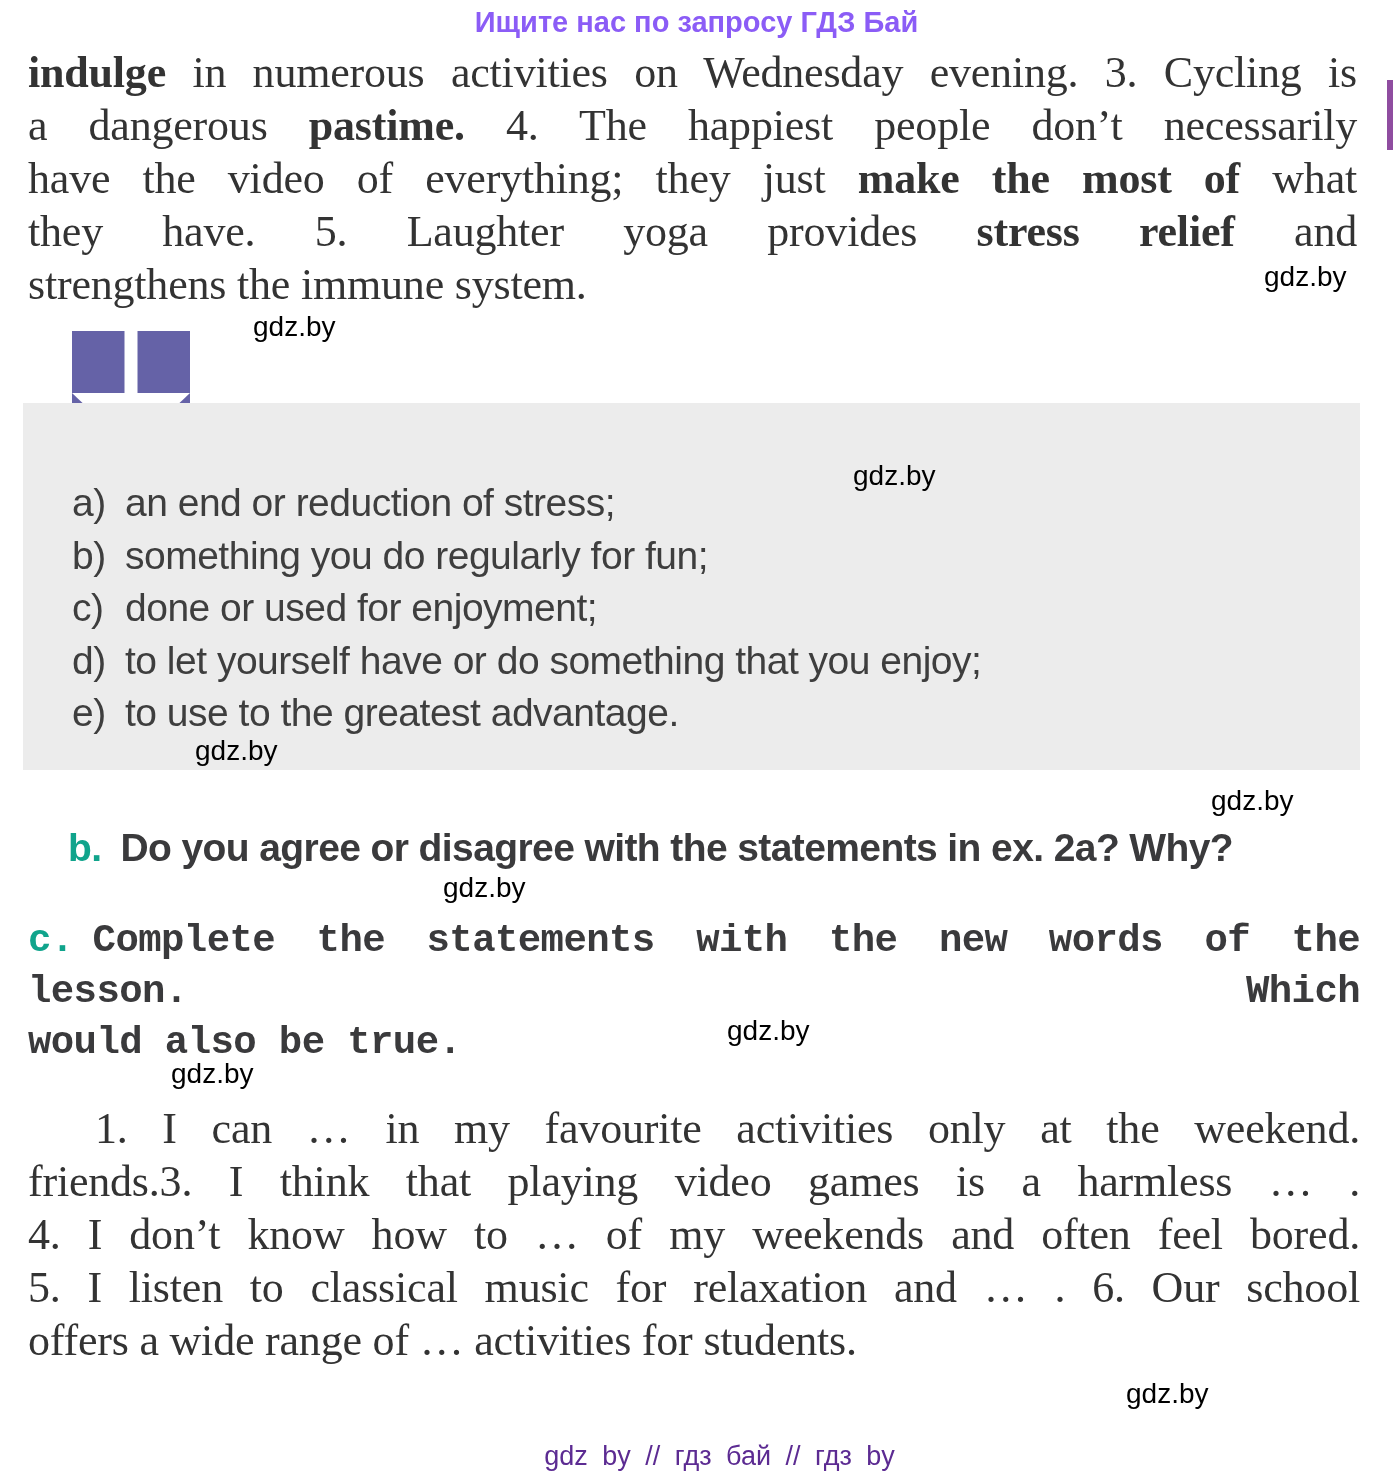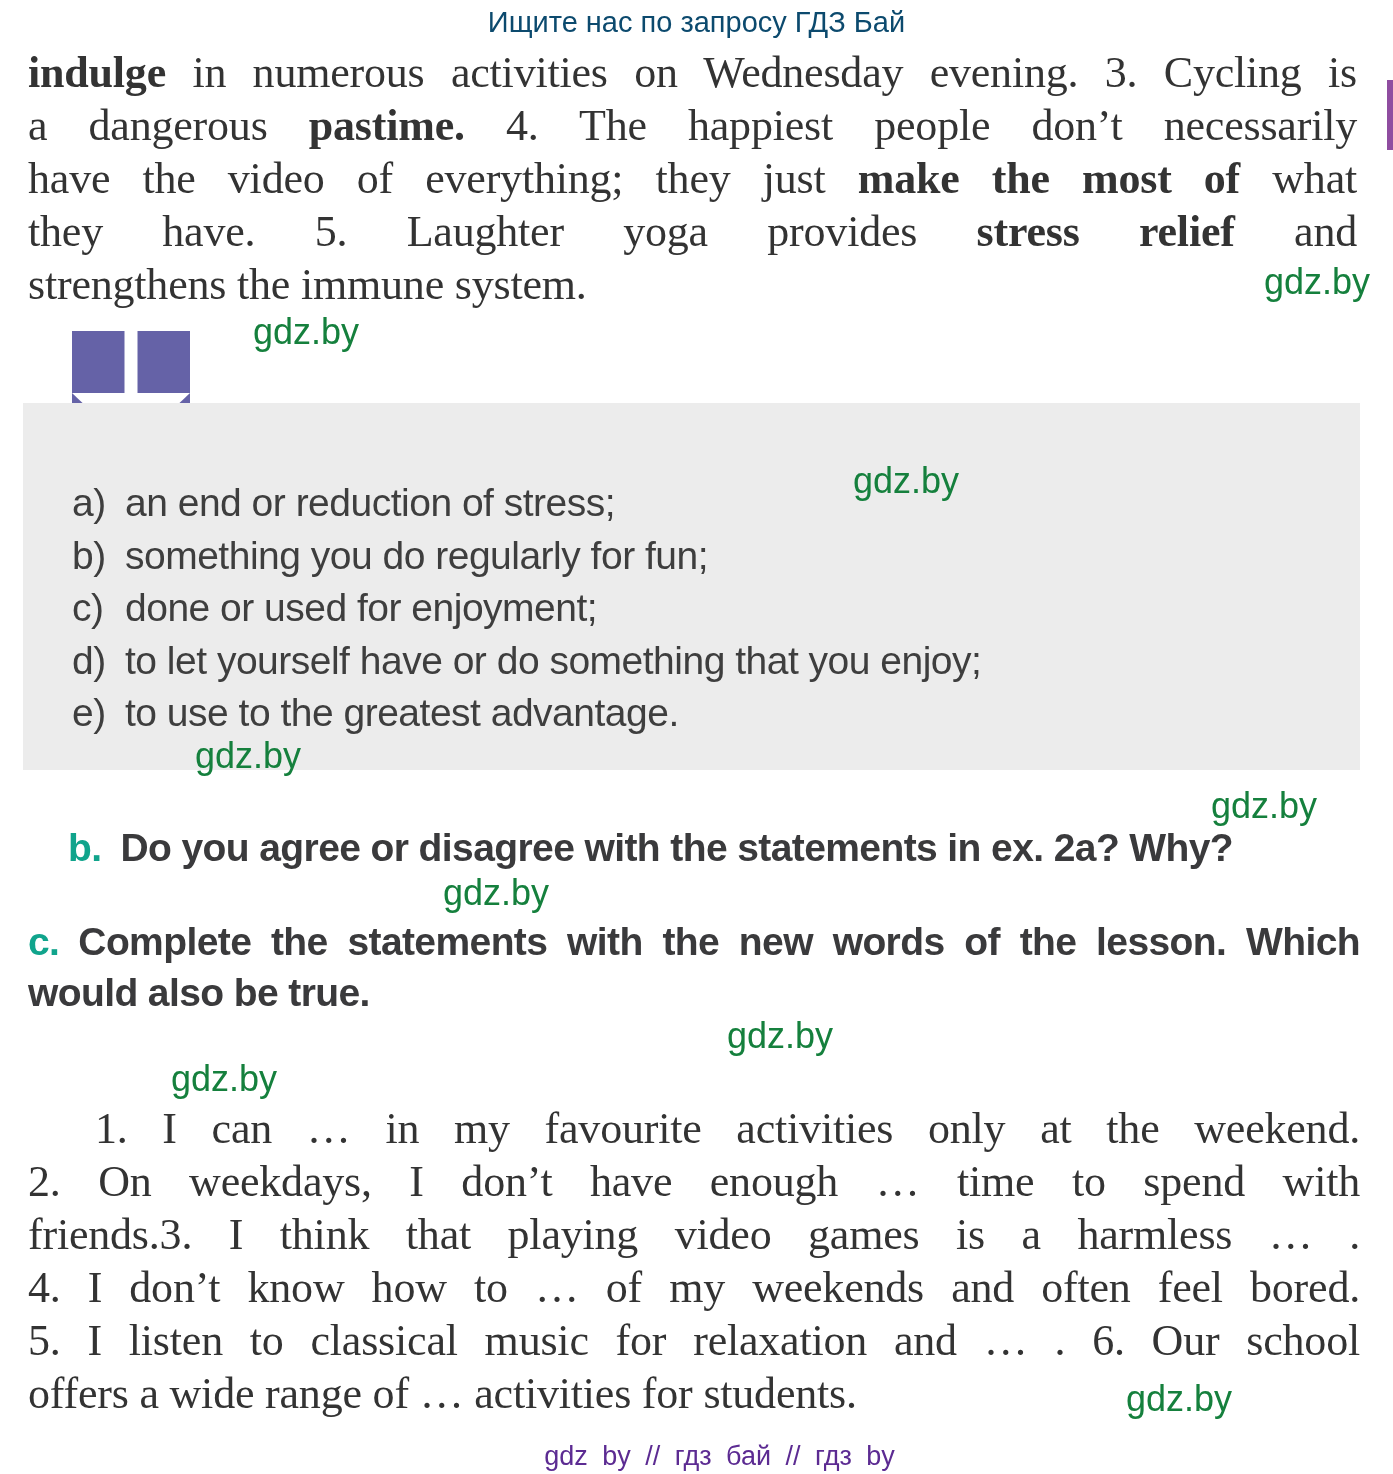--- a/index.html
+++ b/index.html
@@ -1,21 +1,21 @@
 <!DOCTYPE html>
 <html><head>
 <meta charset="utf-8">
 <style>
   html,body{margin:0;padding:0;background:#ffffff;}
   .page{position:relative;width:1393px;height:1474px;background:#ffffff;overflow:hidden;
         font-family:"Liberation Sans",sans-serif;}
 
   
   .green-note{position:absolute;left:0;top:6px;width:100%;text-align:center;
-              font-size:29px;font-weight:400;color:#0c4a6e;letter-spacing:0;}
+              font-size:29px;font-weight:700;color:#8b5cf6;letter-spacing:0;}
 
   
   .serifblock{position:absolute;font-family:"Liberation Serif",serif;color:#333333;
               font-size:44px;line-height:53px;letter-spacing:-0.2px;}
   .paragraph{left:28px;top:46px;width:1329px;}
   .statements{left:28px;top:1102px;width:1332px;}
   .tline{text-align:justify;text-align-last:justify;white-space:normal;}
   .tline.left{text-align:justify;text-align-last:left;}
   .tline .b{font-weight:700;}
   .indent1{padding-left:67px;}
@@ -27,26 +27,26 @@
   .wordbox{position:absolute;left:23px;top:403px;width:1337px;height:367px;background:#ececec;
            box-sizing:border-box;padding:74px 30px 0 49px;}
   .drow{display:flex;line-height:52.5px;font-size:39px;color:#3e3e3e;letter-spacing:-0.5px;}
   .dletter{flex:none;width:53px;}
   .dtext{flex:1;}
 
   
   .heading{position:absolute;left:28px;width:1332px;font-weight:700;font-size:39px;
            line-height:51px;color:#3a3a3c;letter-spacing:-0.6px;}
   .hb{top:822px;margin-left:40px;}
-  .hc{top:916px;}
+  .hc{top:916px;font-family:Liberation Mono, monospace;}
   .accent{color:#10a48c;}
   .gap{margin-left:19px;}
 
   
-  .wm{position:absolute;font-size:36px;color:#15803d;letter-spacing:0;}
+  .wm{position:absolute;font-size:28px;color:#000000;letter-spacing:0;}
 
   
   .footer{position:absolute;left:0;top:1441px;width:100%;text-align:center;
           font-size:27px;color:#5c2b92;word-spacing:7px;margin-left:23px;}
 
   
   .edge-marker{position:absolute;left:1387px;top:80px;width:6px;height:70px;background:#8f4da0;}
 </style>
 </head>
 <body>
@@ -96,21 +96,20 @@
     <span class="accent">b.</span><span class="gap">Do you agree or disagree with the statements in ex. 2a? Why?</span>
   </div>
 
   <div class="heading hc">
     <div class="tline"><span class="accent">c.</span><span class="gap">Complete the statements with the new words of the lesson. Which</span></div>
     <div class="tline left"><span>would also be true.</span></div>
   </div>
 
   <div class="serifblock statements">
     <div class="tline indent1"><span>1. I can … in my favourite activities only at the weekend.</span></div>
-    <div class="tline"><span>2. On weekdays, I don’t have enough … time to spend with</span></div>
     <div class="tline"><span>friends.3. I think that playing video games is a harmless … .</span></div>
     <div class="tline"><span>4. I don’t know how to … of my weekends and often feel bored.</span></div>
     <div class="tline"><span>5. I listen to classical music for relaxation and … . 6. Our school</span></div>
     <div class="tline left"><span>offers a wide range of … activities for students.</span></div>
   </div>
 
   <span class="wm" style="left:1264px;top:261px;">gdz.by</span>
   <span class="wm" style="left:253px;top:311px;">gdz.by</span>
   <span class="wm" style="left:853px;top:460px;">gdz.by</span>
   <span class="wm" style="left:195px;top:735px;">gdz.by</span>

